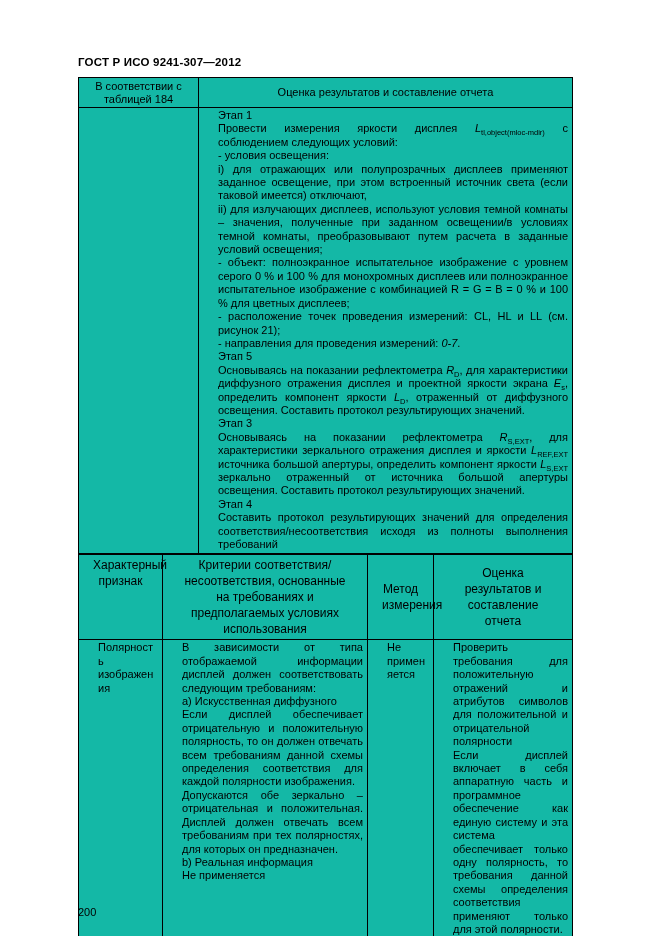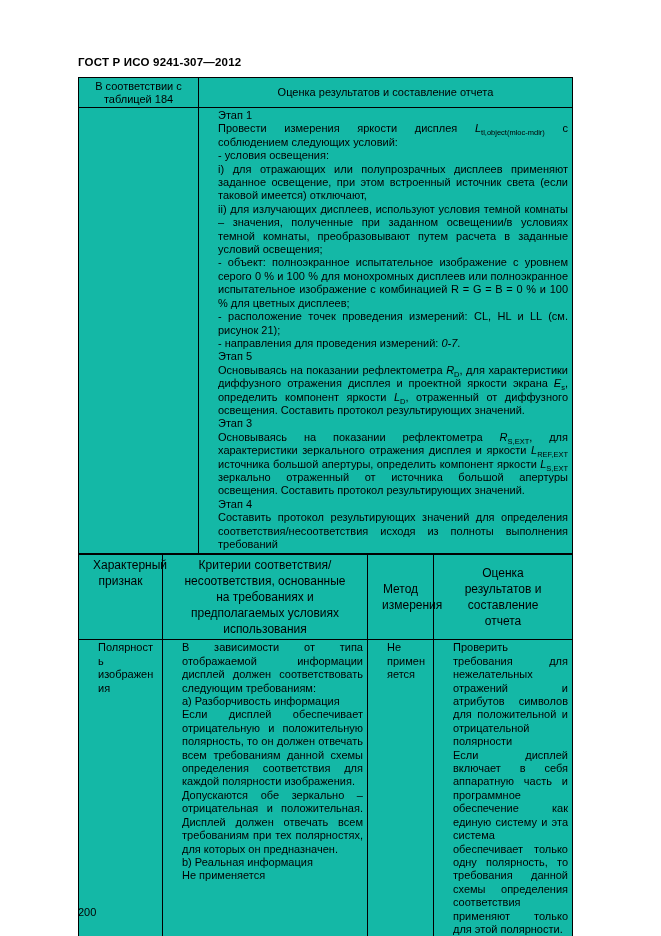--- a/index.html
+++ b/index.html
@@ -119,29 +119,29 @@
         <th>Критерии соответствия/несоответствия, основанные на требованиях и предполагаемых условиях использования</th>
         <th>Метод измерения</th>
         <th>Оценка результатов и составление отчета</th>
       </tr>
     </thead>
     <tbody>
       <tr>
         <td class="cell-left">Полярность изображения</td>
         <td>
             <div class="para">В зависимости от типа отображаемой информации дисплей должен соответствовать следующим требованиям:</div>
-            <div class="para">a) Разборчивость информация</div>
+            <div class="para">a) Искусственная диффузного</div>
             <div class="para">Если дисплей обеспечивает отрицательную и положительную полярность, то он должен отвечать всем требованиям данной схемы определения соответствия для каждой полярности изображения.</div>
             <div class="para">Допускаются обе зеркально – отрицательная и положительная. Дисплей должен отвечать всем требованиям при тех полярностях, для которых он предназначен.</div>
             <div class="para">b) Реальная информация</div>
             <div class="para">Не применяется</div>
           </td>
         <td class="cell-left">Не применяется</td>
         <td>
-            <div class="para">Проверить требования для нежелательных отражений и атрибутов символов для положительной и отрицательной полярности</div>
+            <div class="para">Проверить требования для положительную отражений и атрибутов символов для положительной и отрицательной полярности</div>
             <div class="para">Если дисплей включает в себя аппаратную часть и программное обеспечение как единую систему и эта система обеспечивает только одну полярность, то требования данной схемы определения соответствия применяют только для этой полярности.</div>
             <div class="para">Полярность изображения не должна меняться из-за выключения или включения встроенного источника света. Результаты занести в протокол</div>
           </td>
       </tr>
     </tbody>
   </table>
 
 </div>
 
 <div class="page-number">200</div>

